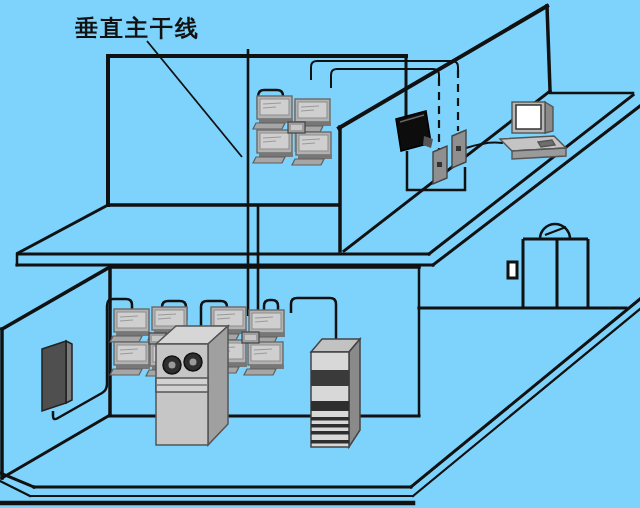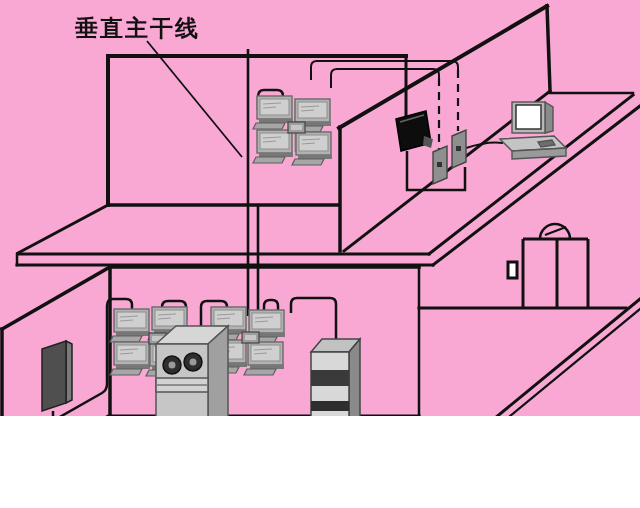--- a/index.html
+++ b/index.html
@@ -1,16 +1,16 @@
 <!DOCTYPE html>
 <html><head>
 <meta charset="utf-8">
 <style>
   html,body{margin:0;padding:0;background:#ffffff;}
-  .stage{width:640px;height:416px;position:relative;background:#f9a8d4;overflow:hidden;}
+  .stage{width:640px;height:508px;position:relative;background:#7dd3fc;overflow:hidden;}
   svg{display:block;}
   text.backbone-label{
     font-family:"DejaVu Serif","Liberation Serif",serif;
     font-size:23px;font-weight:700;letter-spacing:2px;fill:#111;
   }
 </style>
 </head>
 <body>
 
 <div class="stage">

